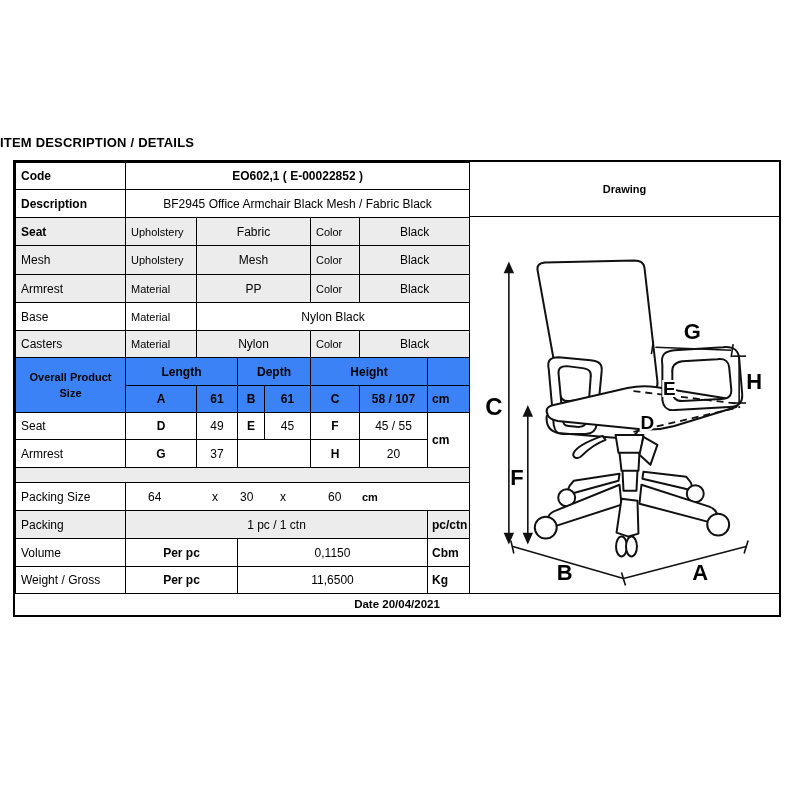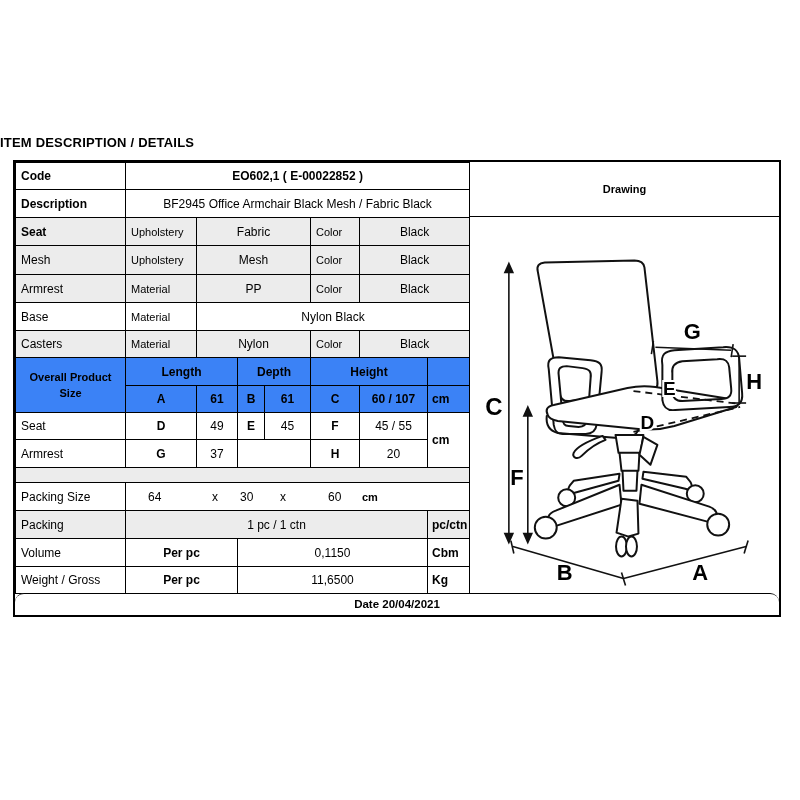--- a/index.html
+++ b/index.html
@@ -14,21 +14,21 @@
   .b{font-weight:bold;}
   .sm{font-size:11px!important;}
   .shade{background:#ececec;}
   .yellow{background:#3b82f6;}
   .unit{font-weight:bold;font-size:11px;padding-left:4px!important;}
   .packcell{position:relative;}
   .packcell span{position:absolute;top:50%;transform:translateY(-50%);}
   .drawing-panel{position:absolute;left:454px;top:0;width:310px;height:431px;border-left:1px solid #000;box-sizing:border-box;background:#fff;}
   .drawing-header{height:55px;border-bottom:1px solid #000;box-sizing:border-box;display:flex;align-items:center;justify-content:center;font-weight:bold;font-size:11px;}
   .drawing-area{width:309px;height:375px;}
-  .date-row{position:absolute;left:0;top:431px;width:764px;height:22px;border-top:1px solid #000;box-sizing:border-box;text-align:center;font-weight:bold;font-size:11.5px;line-height:21px;background:#fff;border-radius:9px;}
+  .date-row{position:absolute;left:0;top:431px;width:764px;height:22px;border-top:1px solid #000;box-sizing:border-box;text-align:center;font-weight:bold;font-size:11.5px;line-height:21px;background:#fff;}
   svg text{font-family:"Liberation Sans",sans-serif;font-weight:bold;fill:#000;}
   .halo{paint-order:stroke;stroke:#fff;stroke-width:4px;}
 </style>
 </head>
 <body>
 
 <div class="page-title">ITEM DESCRIPTION / DETAILS</div>
 
 <div class="sheet">
 
@@ -91,21 +91,21 @@
       <td colspan="2" class="yellow ctr b">Depth</td>
       <td colspan="2" class="yellow ctr b">Height</td>
       <td class="yellow"></td>
     </tr>
     <tr style="height:27px">
       <td class="yellow ctr b">A</td>
       <td class="yellow ctr b">61</td>
       <td class="yellow ctr b">B</td>
       <td class="yellow ctr b">61</td>
       <td class="yellow ctr b">C</td>
-      <td class="yellow ctr b">60 / 107</td>
+      <td class="yellow ctr b">58 / 107</td>
       <td class="yellow unit">cm</td>
     </tr>
     <tr style="height:27px">
       <td class="lbl">Seat</td>
       <td class="ctr b">D</td>
       <td class="ctr">49</td>
       <td class="ctr b">E</td>
       <td class="ctr">45</td>
       <td class="ctr b">F</td>
       <td class="ctr">45 / 55</td>

